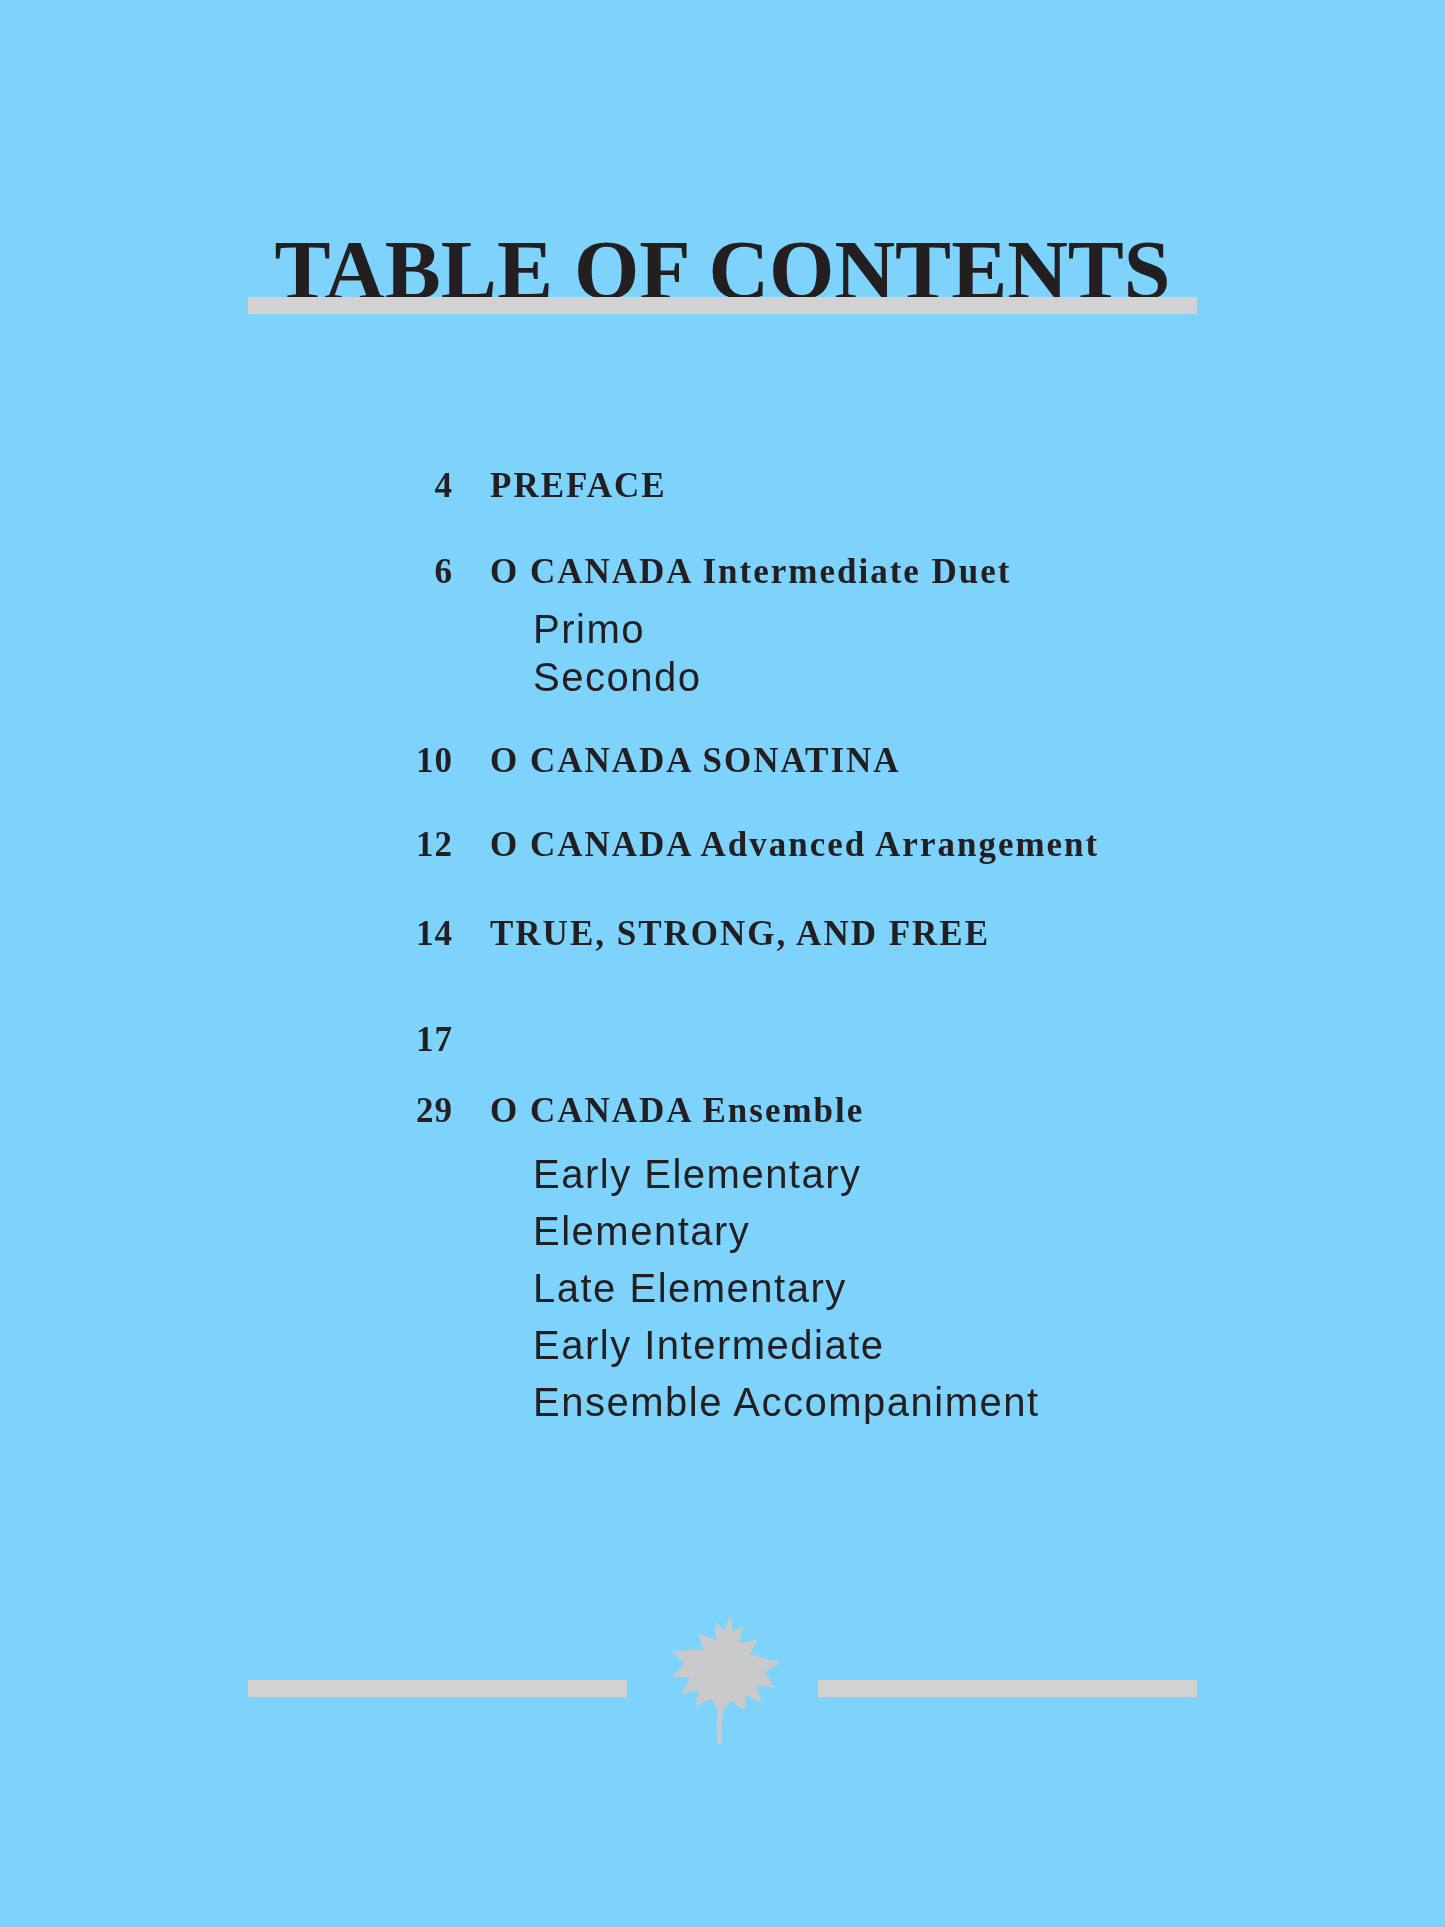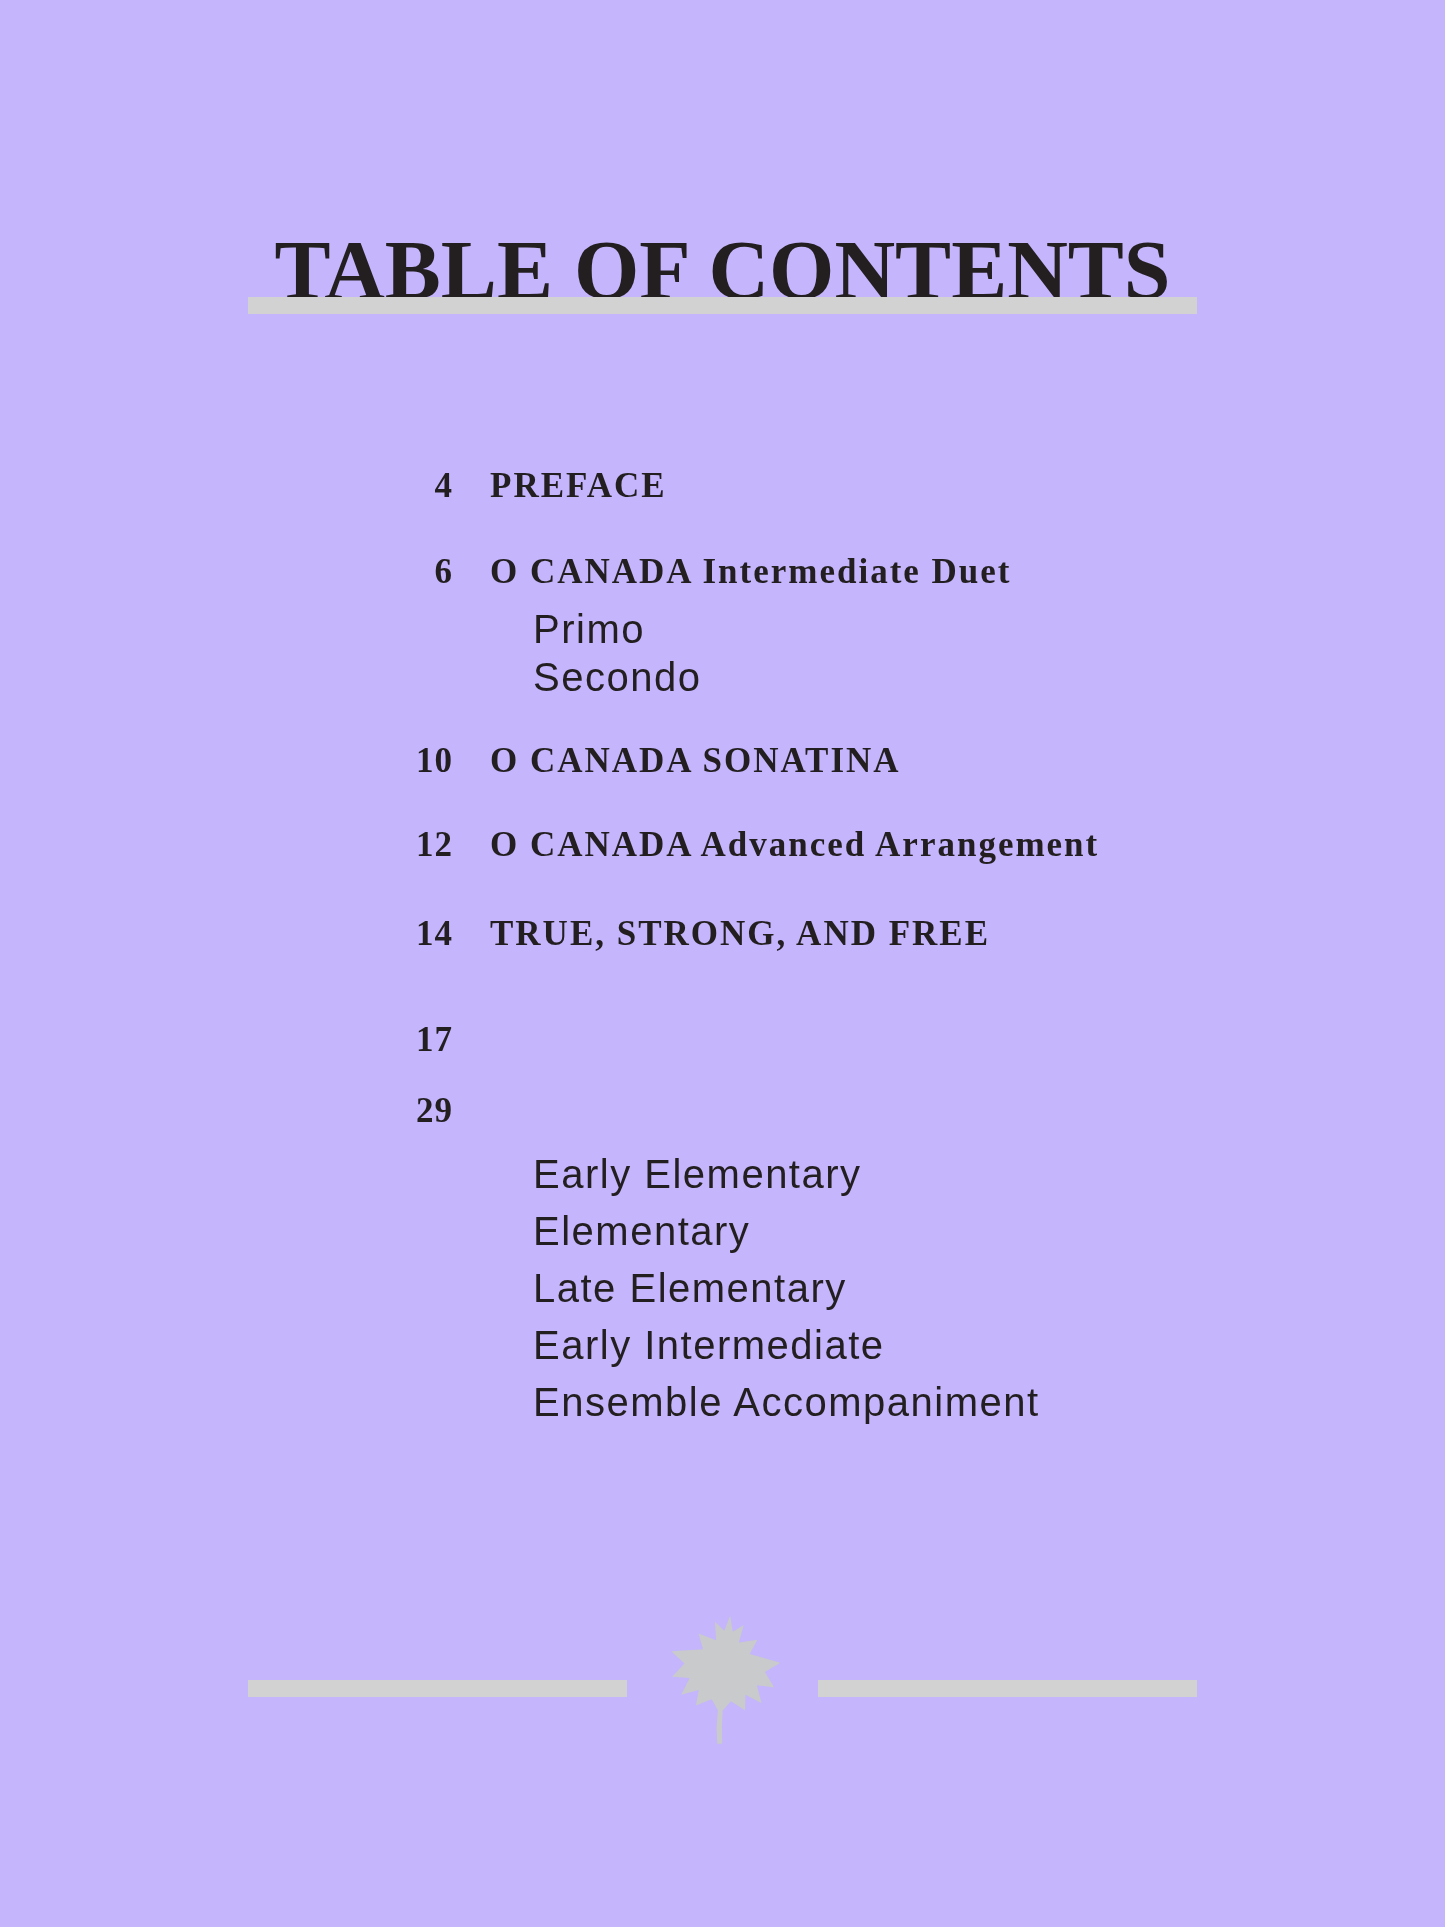--- a/index.html
+++ b/index.html
@@ -1,20 +1,20 @@
 <!DOCTYPE html>
 <html><head>
 <meta charset="utf-8">
 <style>
   html,body{margin:0;padding:0;background:#ffffff;}
   .page{
     position:relative;
     width:1445px;
     height:1927px;
-    background:#c4b5fd;
+    background:#7dd3fc;
     color:#231f20;
     font-family:"Liberation Serif", serif;
     overflow:hidden;
   }
   .doc-title{
     position:absolute;
     left:0; right:0;
     top:173px;
     text-align:center;
     font-size:84px;
@@ -108,20 +108,21 @@
     <span class="num">14</span>
     <span class="ttl">TRUE, STRONG, AND FREE</span>
   </div>
 
   <div class="toc-row" style="top:1022px">
     <span class="num">17</span>
   </div>
 
   <div class="toc-row" style="top:1093px">
     <span class="num">29</span>
+    <span class="ttl">O CANADA Ensemble</span>
   </div>
   <div class="sub-item" style="top:1154px">Early Elementary</div>
   <div class="sub-item" style="top:1211px">Elementary</div>
   <div class="sub-item" style="top:1268px">Late Elementary</div>
   <div class="sub-item" style="top:1325px">Early Intermediate</div>
   <div class="sub-item" style="top:1382px">Ensemble Accompaniment</div>
 
   <div class="rule rule-footer-left"></div>
   <div class="rule rule-footer-right"></div>
 

